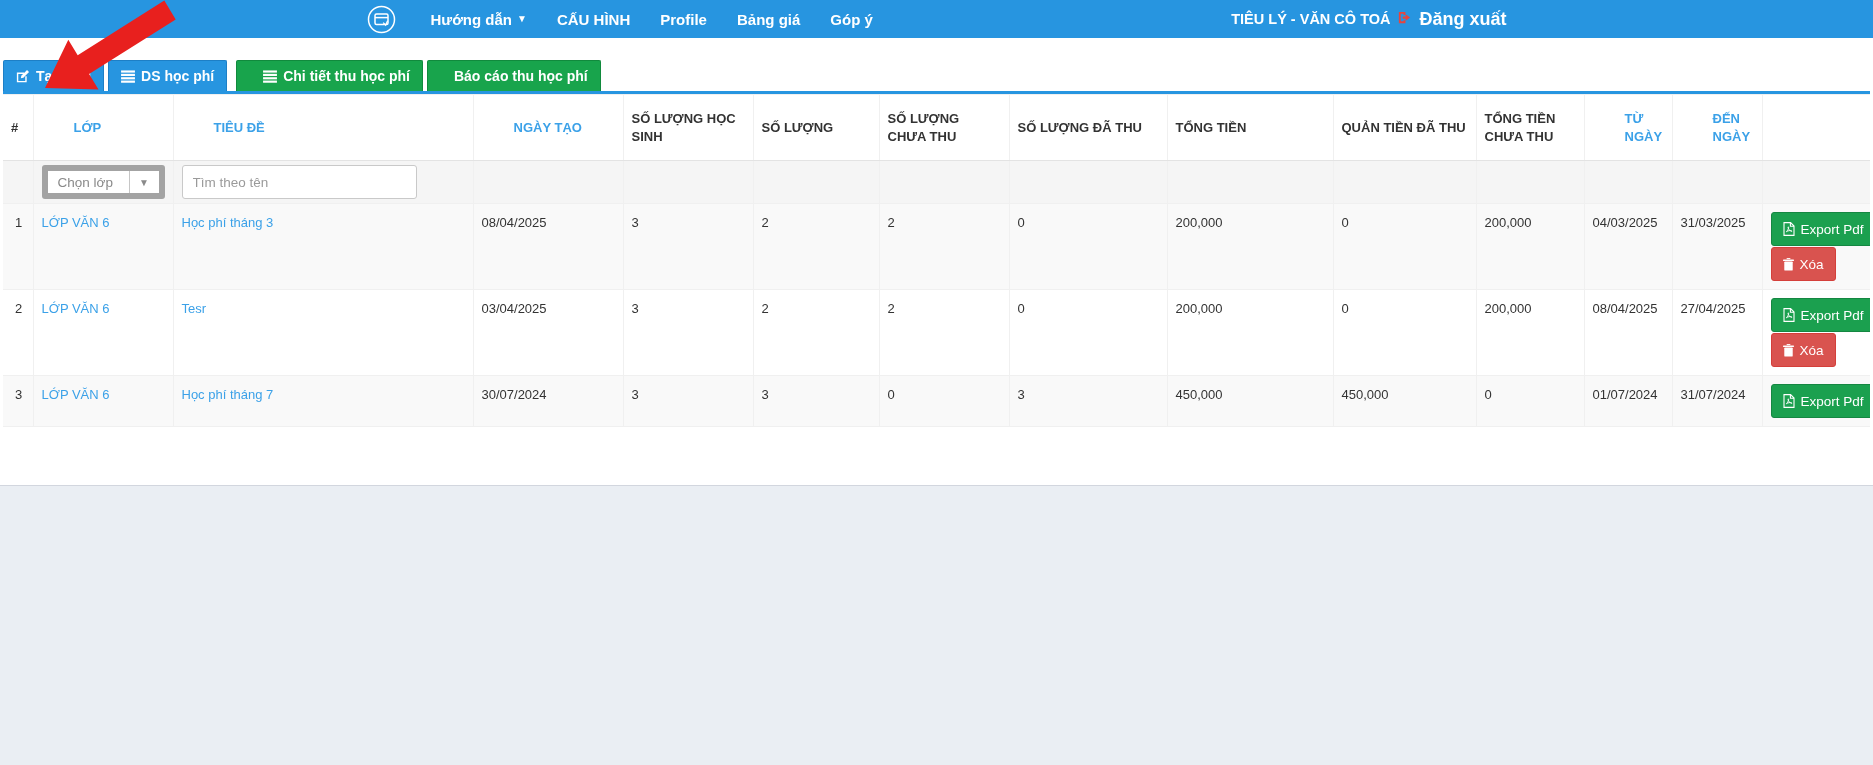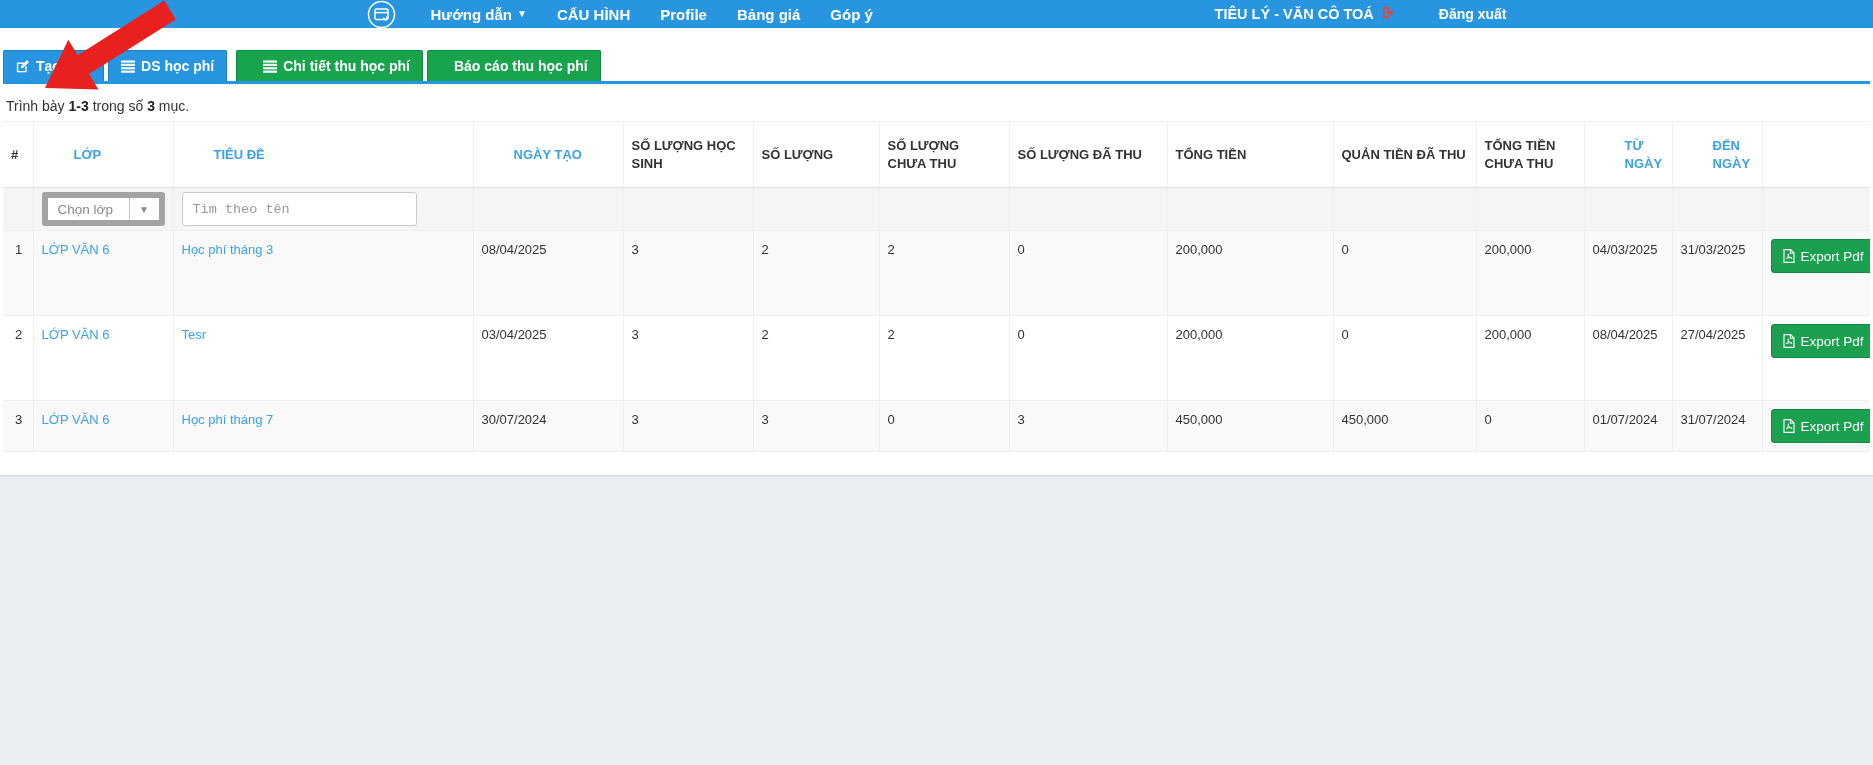--- a/index.html
+++ b/index.html
@@ -6,36 +6,36 @@
   html,body { width: 1873px; height: 765px; }
   body {
     font-family: "Liberation Sans", "DejaVu Sans", sans-serif;
     background: #eaeef3;
     color: #444;
     overflow: hidden;
     position: relative;
   }
 
   
-  .navbar { height: 28px; background: #2795e0; }
+  .navbar { height: 38px; background: #2795e0; }
   .nav-container {
     width: 1140px; margin: 0 auto; height: 100%;
     display: flex; align-items: center;
   }
   .brand { display: flex; align-items: center; margin-right: 20px; cursor: pointer; }
   .nav-link {
     color: #fff; font-size: 15px; font-weight: 600; text-decoration: none;
     padding: 0 15px; height: 100%; display: flex; align-items: center; gap: 5px;
   }
   .nav-caret { font-size: 10px; line-height: 1; }
   .nav-right { margin-left: auto; display: flex; align-items: center; gap: 7px; }
   .nav-user { color: #fff; font-size: 14.5px; font-weight: 600; }
   .logout-link {
-    color: #fff; font-size: 14px; font-weight: 600; text-decoration: none;
-    display: flex; align-items: center; gap: 6px; margin-left: 36px;
+    color: #fff; font-size: 18px; font-weight: 600; text-decoration: none;
+    display: flex; align-items: center; gap: 6px;
   }
 
   
   .content {
     background: #fff;
     height: 448px;
     border-bottom: 1px solid #d2d6de;
     padding: 22px 3px 0 3px;
     position: relative;
   }
@@ -91,26 +91,26 @@
   }
   .select-text { flex: 1; padding: 0 10px; font-size: 13.5px; color: #8a8a8a; }
   .select-caret {
     width: 30px; align-self: stretch; border-left: 1px solid #c6c6c6;
     display: flex; align-items: center; justify-content: center;
     color: #8a8a8a; font-size: 10px;
   }
   .search-input {
     width: 235px; height: 34px; border: 1px solid #c9c9c9; border-radius: 3px;
     padding: 0 10px; font-size: 13.5px; color: #555; outline: none;
-    font-family: Liberation Mono, monospace;
+    font-family: Liberation Sans, sans-serif;
   }
   .search-input::placeholder { color: #9a9a9a; }
 
   
-  .actions { display: flex; flex-direction: row; align-items: flex-start; margin-top: -3px; }
+  .actions { display: flex; flex-direction: column; align-items: flex-start; margin-top: -3px; }
   .btn {
     display: inline-flex; align-items: center; gap: 6px;
     height: 34px; padding: 0 11px; border-radius: 3px;
     font-size: 13.5px; color: #fff; cursor: pointer; white-space: nowrap;
     border: 1px solid transparent;
     font-family: "Liberation Sans", "DejaVu Sans", sans-serif;
   }
   .btn-export { background: #1ba04f; border-color: #158742; }
   .btn-delete { background: #d9534f; border-color: #d43f3a; margin-top: 1px; }
   .btn .icon svg { display: block; }
@@ -194,21 +194,20 @@
             <rect y="12.2" width="16" height="2.5"></rect>
         </svg>
       </span>
       <span>Chi tiết thu học phí</span>
     </span>
     <span class="tab tab-green">
       <span>Báo cáo thu học phí</span>
     </span>
   </div>
 
-  <div class="summary"><span>Trình bày </span><b>1-3</b><span> trong số </span><b>3</b><span> mục.</span></div>
 
   <table class="grid">
     <colgroup>
       <col style="width:30px">
         <col style="width:140px">
         <col style="width:300px">
         <col style="width:150px">
       <col style="width:130px">
         <col style="width:126px">
         <col style="width:130px">

